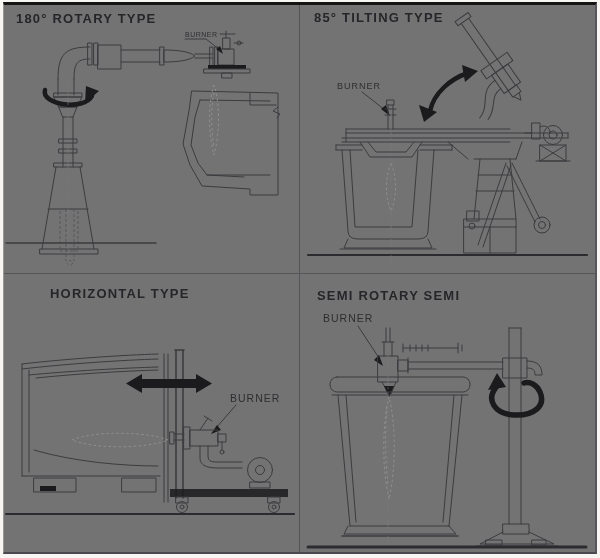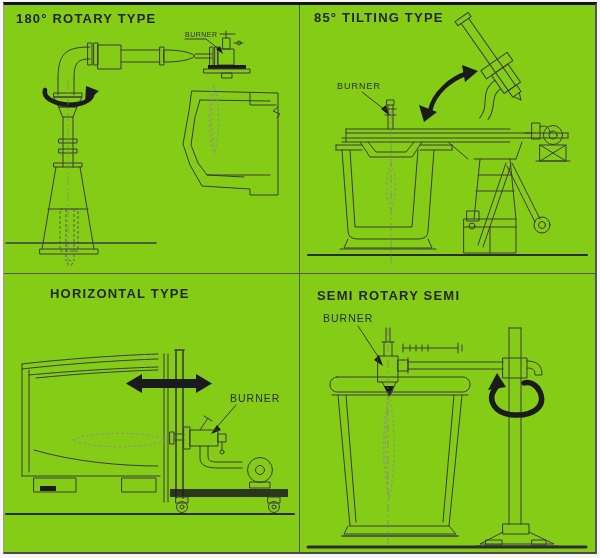--- a/index.html
+++ b/index.html
@@ -1,19 +1,19 @@
 <!DOCTYPE html>
 <html><head>
 <meta charset="utf-8">
 <style>
   html,body{margin:0;padding:0;background:#ffffff;}
   .page{position:relative;width:600px;height:558px;background:#f7f6f2;overflow:hidden;
         font-family:"Liberation Sans",sans-serif;}
   .frame{position:absolute;left:3px;top:2px;width:594px;height:552px;box-sizing:border-box;
-         background:#84cc16;
+         background:#737373;
          border-top:3px solid #141414;border-left:1px solid #9a9892;
          border-right:2px solid #55555a;border-bottom:2px solid #4a4a4e;}
   .vdiv{position:absolute;left:295px;top:0;width:1px;height:547px;background:#55555a;}
   .hdiv{position:absolute;left:0;top:268px;width:591px;height:1px;background:#55555a;}
   .panel{position:absolute;overflow:hidden;}
   .panel svg{position:absolute;left:0;top:0;width:100%;height:100%;}
   .q1{left:0;top:0;width:294px;height:268px;}
   .q2{left:296px;top:0;width:295px;height:268px;}
   .q3{left:0;top:269px;width:294px;height:278px;}
   .q4{left:296px;top:269px;width:295px;height:278px;}

